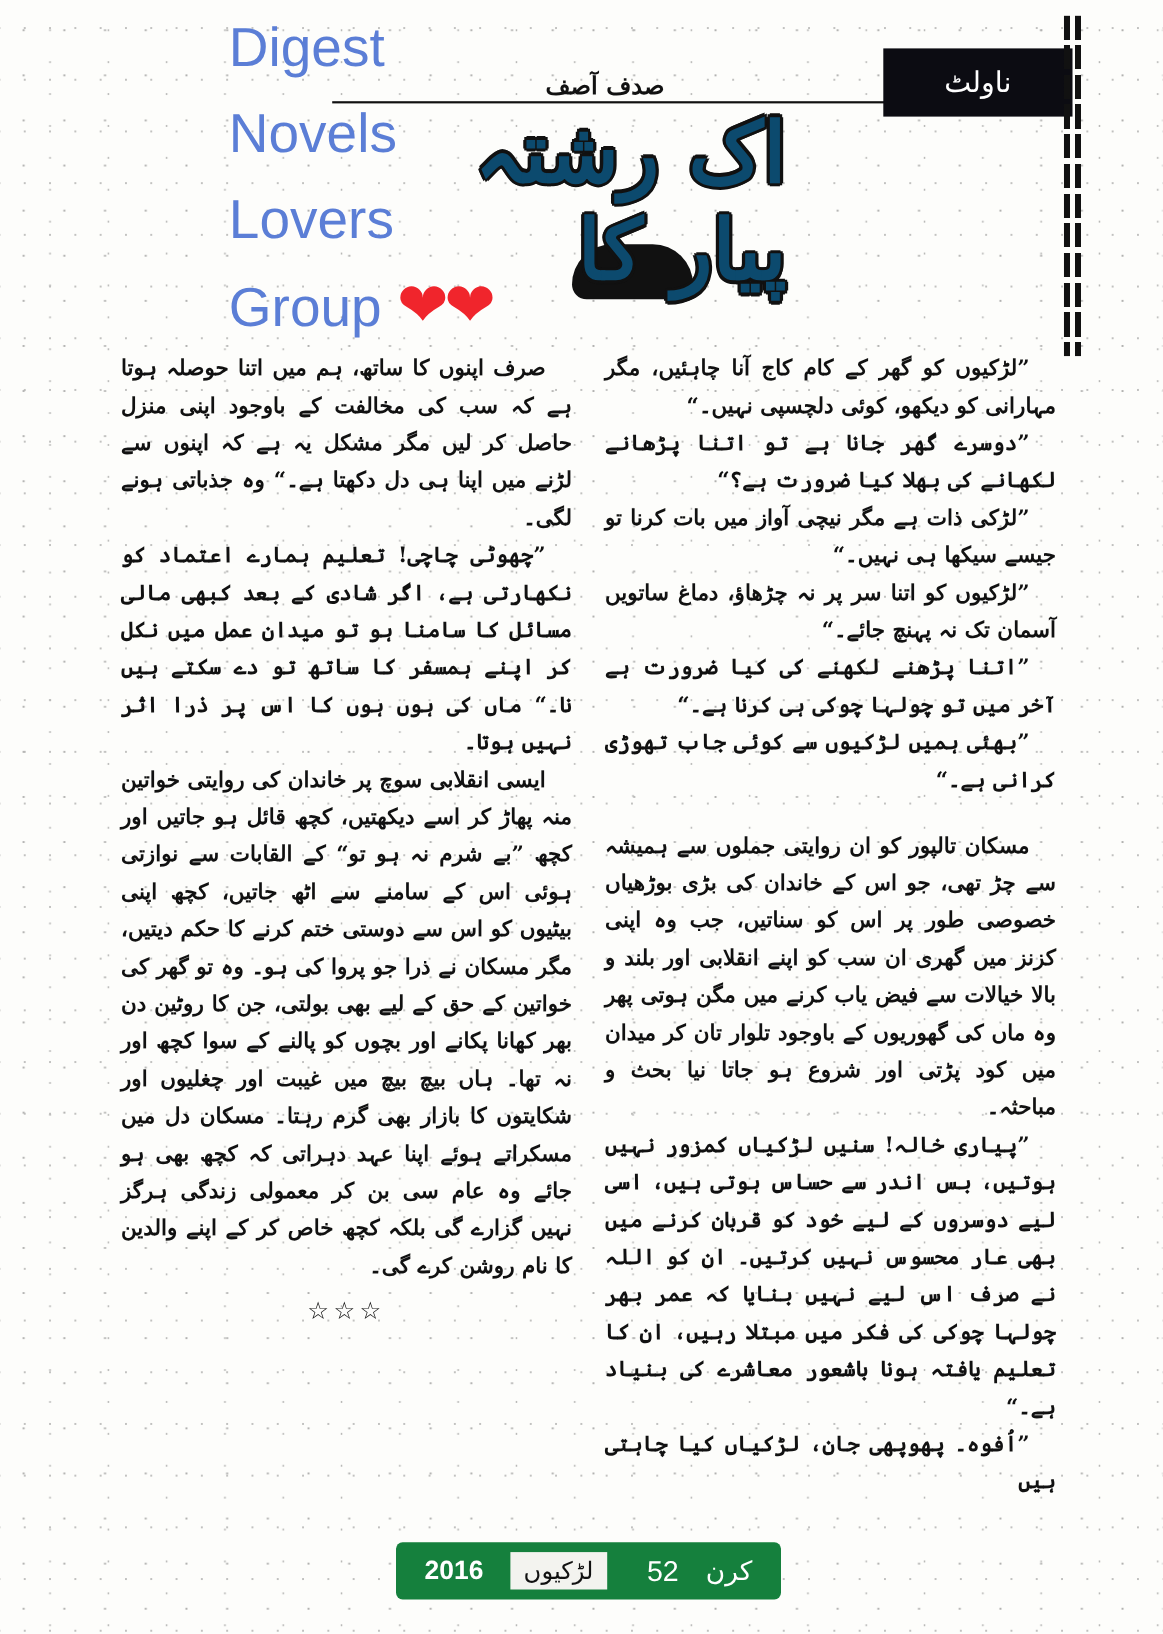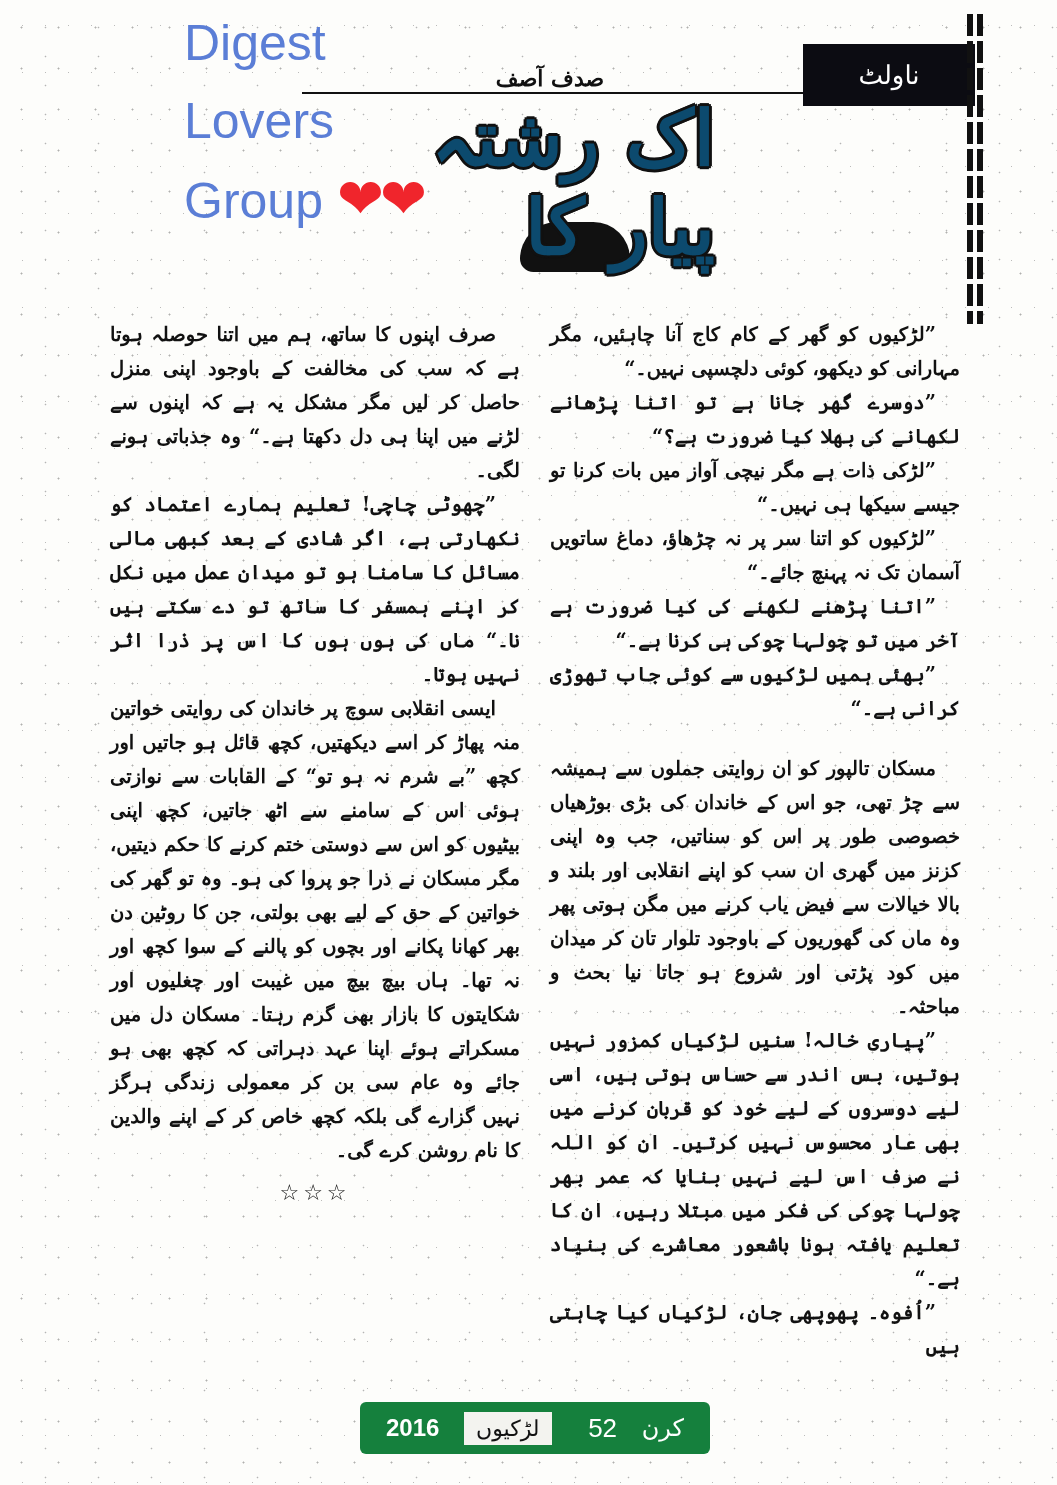--- a/index.html
+++ b/index.html
@@ -14,21 +14,21 @@
     position:absolute; inset:0; pointer-events:none;
     background-image:
       radial-gradient(circle, #222 0.8px, transparent 1.2px),
       radial-gradient(circle, #333 0.7px, transparent 1.1px),
       radial-gradient(circle, #444 0.6px, transparent 1px);
     background-size: 37px 41px, 53px 29px, 23px 47px;
     background-position: 3px 7px, 19px 13px, 11px 2px;
     opacity:0.35;
   }
   .watermark {
-    position:absolute; left:184px; top:4px;
+    position:absolute; left:208px; top:4px;
     font-family:"Liberation Sans", sans-serif;
     color:#5b7ed6; font-size:50px; line-height:78px;
   }
   .watermark div { white-space:nowrap; }
   .hearts { color:#f0252c; font-size:56px; margin-left:14px; letter-spacing:-4px; }
 
   .header-rule {
     position:absolute; left:302px; top:92px; width:505px; height:2px; background:#111;
   }
   .author {
@@ -93,20 +93,21 @@
   .footer .page { font-size:26px;margin-left:12px; }
   .footer .mag { font-size:24px; font-family:"DejaVu Serif", serif; direction:rtl; }
 </style>
 </head>
 <body>
 
 <div class="speckle"></div>
 
 <div class="watermark">
   <div>Digest</div>
+  <div>Novels</div>
   <div>Lovers</div>
   <div><span>Group</span><span class="hearts">❤❤</span></div>
 </div>
 
 <div class="header-rule"></div>
 <div class="author">صدف آصف</div>
 <div class="category-tag">ناولٹ</div>
 <div class="right-border"></div>
 
 <div class="title-blob"></div>

